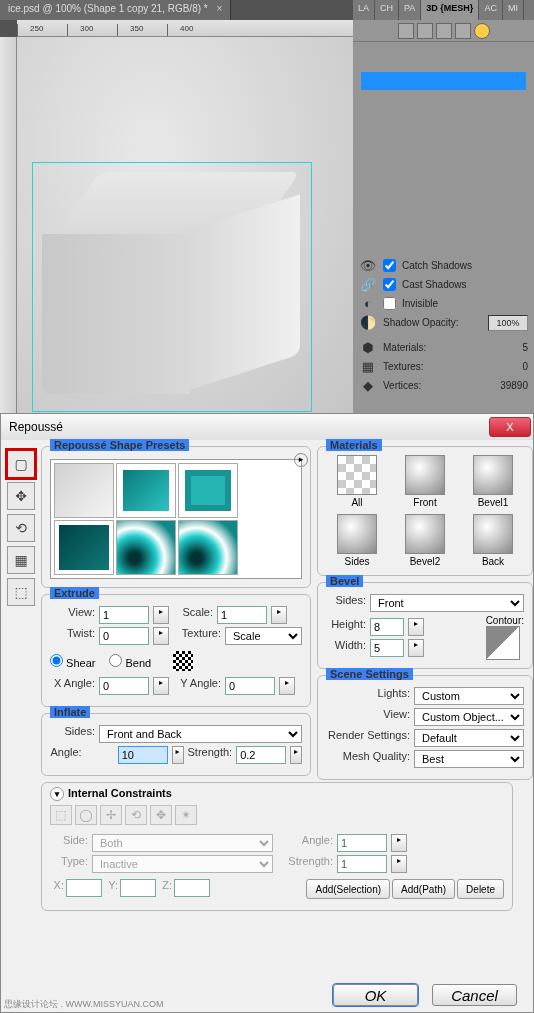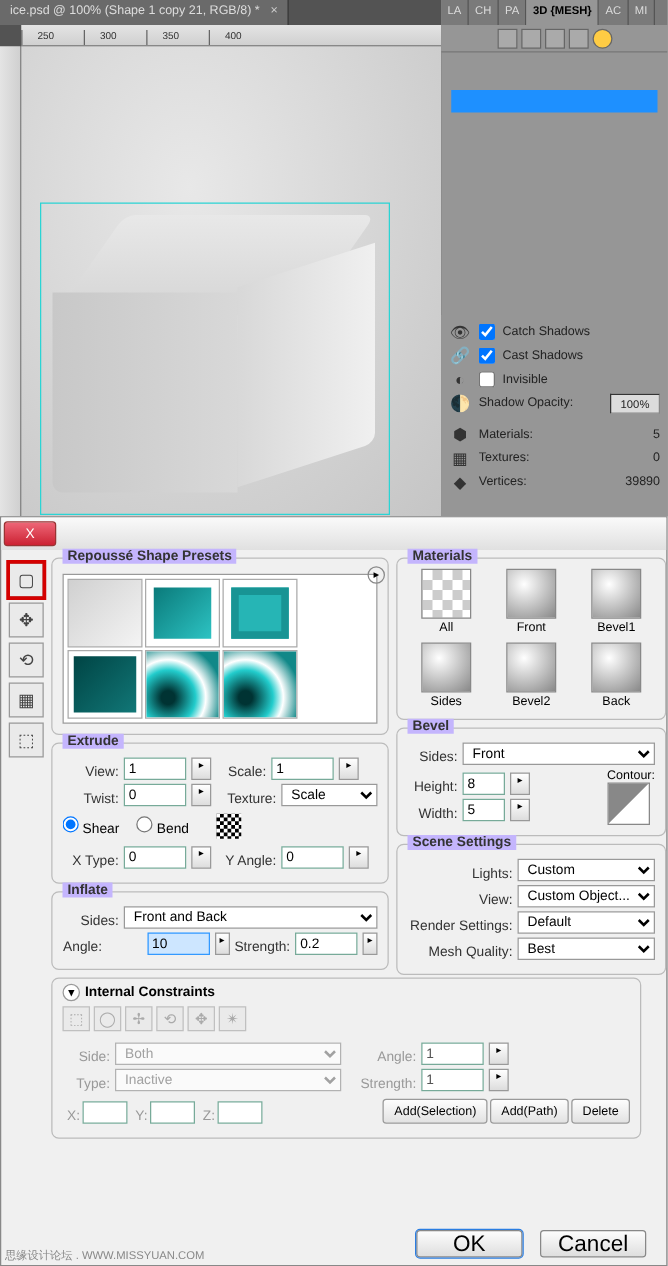--- a/index.html
+++ b/index.html
@@ -42,47 +42,47 @@
 .dlg-title span { flex: 1; padding-left: 6px; }
 .dlg-close { width: 42px; height: 20px; background: linear-gradient(#e67,#c23); color: #fff; text-align: center; border-radius: 3px; font-size: 11px; line-height: 18px; border: 1px solid #933; cursor: pointer; }
 .dlg-body { position: relative; padding: 6px; height: 540px; display: flex; gap: 6px; }
 
 .left-tools { width: 38px; display: flex; flex-direction: column; gap: 4px; padding-top: 4px; }
 .left-tools .tool { width: 28px; height: 28px; border: 1px solid #999; background: #eaeaea; display: flex; align-items: center; justify-content: center; font-size: 14px; color: #444; cursor: pointer; }
 .left-tools .tool.sel { outline: 3px solid #d40000; outline-offset: -1px; }
 
 .mid-col { width: 270px; display: flex; flex-direction: column; gap: 6px; }
 .group { border: 1px solid #bbb; border-radius: 6px; padding: 8px; position: relative; }
-.group > legend, .group-title { position: absolute; top: -8px; left: 8px; background: #c4b5fd; padding: 0 4px; font-size: 11px; font-weight: bold; color: #333; }
+.group > legend, .group-title { position: absolute; top: -8px; left: 8px; background: #3b82f6; padding: 0 4px; font-size: 11px; font-weight: bold; color: #333; }
 .presets-grid { display: grid; grid-template-columns: repeat(3, 60px); gap: 2px; border: 1px solid #999; padding: 3px; background: #fff; margin-top: 4px; }
 .presets-grid .preset { width: 60px; height: 55px; border: 1px solid #aaa; background: #fff; cursor: pointer; position: relative; overflow: hidden; }
 .plain-cube { background: linear-gradient(135deg,#d0d0d0,#f4f4f4) !important; }
 .teal-cube::before { content:''; position:absolute; inset:6px; background: linear-gradient(135deg,#0a7a7a,#2dc3c3); }
 .teal-frame::before { content:''; position:absolute; inset:6px; border: 6px solid #189494; background:#26b5b5; }
 .teal-dark::before { content:''; position:absolute; inset:4px; background: linear-gradient(135deg,#044,#177); }
 .teal-swirl::before { content:''; position:absolute; inset:0; background: radial-gradient(circle at 30% 70%,#033 10%,#2cc 40%,#fff 55%,#188 80%); }
 .play-more { position: absolute; right: 2px; top: 6px; width: 14px; height: 14px; border: 1px solid #888; border-radius: 50%; font-size: 9px; text-align: center; cursor: pointer; }
 
-.field-row { display: flex; align-items: flex-end; gap: 4px; font-size: 11px; margin: 3px 0; }
+.field-row { display: flex; align-items: flex-start; gap: 4px; font-size: 11px; margin: 3px 0; }
 .field-row label { width: 45px; text-align: right; color: #333; }
 .num-in { width: 50px; height: 18px; border: 1px solid #7a9; background: #fff; font-size: 11px; padding: 0 3px; }
 .stepper { width: 16px; height: 18px; border: 1px solid #999; background: linear-gradient(#fff,#ddd); font-size: 8px; text-align: center; cursor: pointer; }
 .combo { height: 18px; border: 1px solid #999; background: #fff; font-size: 11px; padding: 0 3px; flex: 1; }
 .radio-row { display: flex; gap: 14px; font-size: 11px; margin: 6px 0; align-items: center; }
 .qr { width: 20px; height: 20px; background: repeating-conic-gradient(#000 0 25%, #fff 0 50%) 0 0/6px 6px; margin-left: 8px; }
 
 .right-col { flex: 1; display: flex; flex-direction: column; gap: 6px; }
 .mat-grid { display: grid; grid-template-columns: repeat(3, 1fr); gap: 6px; text-align: center; font-size: 10px; }
 .mat-item .sw { width: 40px; height: 40px; margin: 0 auto 2px; border: 1px solid #888; background: radial-gradient(circle at 35% 30%, #fff, #888); cursor: pointer; }
 .mat-item.checker .sw { background: repeating-conic-gradient(#ccc 0 25%, #fff 0 50%) 0 0/16px 16px; }
 
 .contour-sw { width: 34px; height: 34px; border: 1px solid #888; background: linear-gradient(135deg,#888 0 49%,#fff 50%); }
 
 .footer { position: absolute; bottom: 6px; left: 0; right: 0; display: flex; justify-content: flex-end; gap: 14px; padding: 0 16px; }
-.btn { width: 85px; height: 22px; border: 1px solid #888; background: linear-gradient(#fdfdfd,#dedede); border-radius: 3px; font-size: 18px; cursor: pointer; }
+.btn { width: 85px; height: 22px; border: 1px solid #888; background: linear-gradient(#fdfdfd,#dedede); border-radius: 3px; font-size: 15px; cursor: pointer; font-style: italic; }
 .btn.primary { outline: 1px solid #2a7de1; }
 .smallbtn { height: 20px; padding: 0 8px; border: 1px solid #999; background: linear-gradient(#fdfdfd,#e2e2e2); border-radius: 3px; font-size: 10px; cursor: pointer; }
 
 .ic-row { display: flex; gap: 3px; margin: 4px 0 6px; }
 .ic-row .ic { width: 22px; height: 20px; border: 1px solid #c0c0c0; background: #eaeaea; color: #aaa; display: flex; align-items: center; justify-content: center; font-size: 12px; cursor: pointer; }
 
 .watermark { position: absolute; bottom: 2px; left: 4px; font-size: 9px; color: #888; }
 .chev { width: 14px; height: 14px; border: 1px solid #999; border-radius: 50%; background: #fff; text-align: center; font-size: 9px; line-height: 12px; display: inline-block; margin-right: 4px; }
 </style>
 </head>
@@ -163,20 +163,21 @@
           <span class="ic">◆</span>
           <label>Vertices:</label>
           <span>39890</span>
         </div>
     </div>
   </div>
 </div>
 
 <div class="dialog">
   <div class="dlg-title">
+    <span>Repoussé</span>
     <div class="dlg-close">X</div>
   </div>
   <div class="dlg-body">
 
     <div class="left-tools">
       <div class="tool sel">▢</div>
       <div class="tool">✥</div>
       <div class="tool">⟲</div>
       <div class="tool">▦</div>
       <div class="tool">⬚</div>
@@ -212,21 +213,21 @@
           <span class="stepper">▸</span>
           <label style="width:48px">Texture:</label>
           <select class="combo"><option>Scale</option></select>
         </div>
         <div class="radio-row">
           <label><input type="radio" name="sb" checked="" style=""> <span>Shear</span></label>
           <label><input type="radio" name="sb" style=""> <span>Bend</span></label>
           <div class="qr"></div>
         </div>
         <div class="field-row">
-          <label>X Type:</label>
+          <label>X Angle:</label>
           <input class="num-in" value="0" style="">
           <span class="stepper">▸</span>
           <label style="width:48px">Y Angle:</label>
           <input class="num-in" value="0" style="">
           <span class="stepper">▸</span>
         </div>
       </div>
 
       <div class="group">
         <div class="group-title">Inflate</div>

